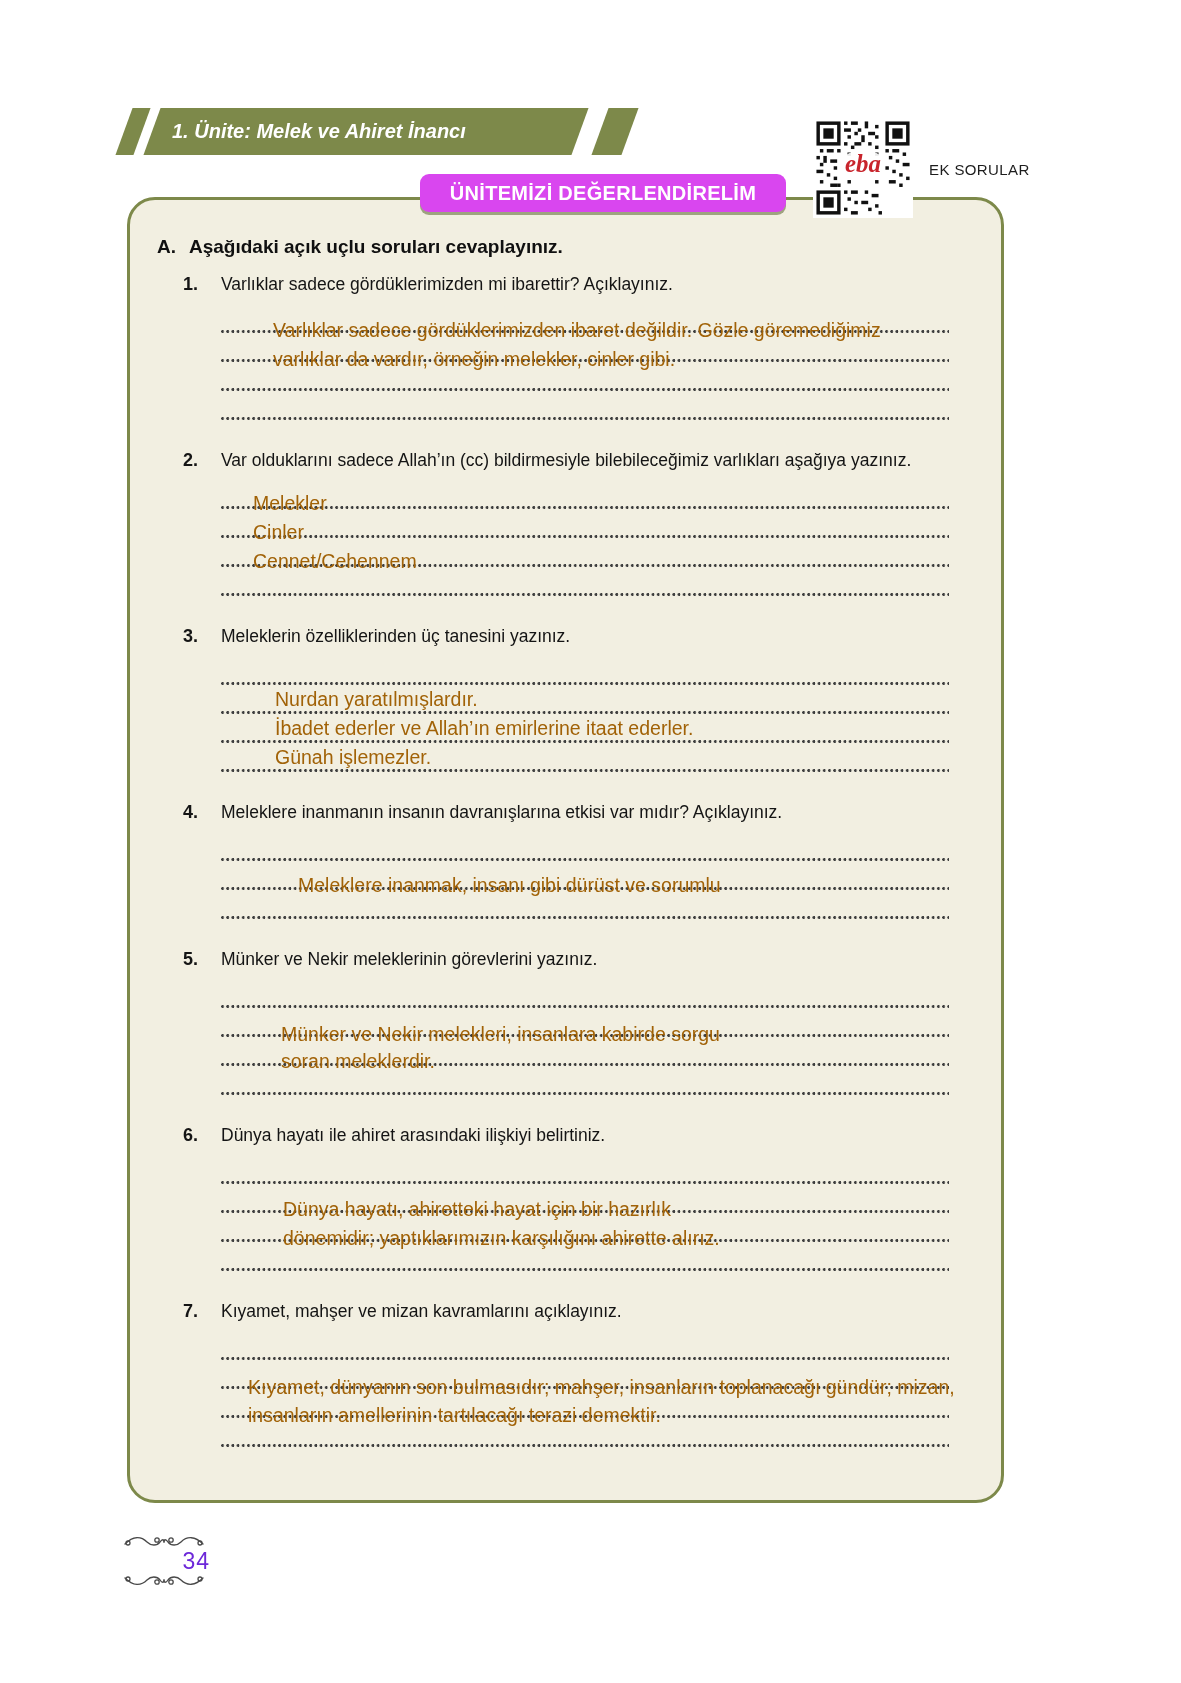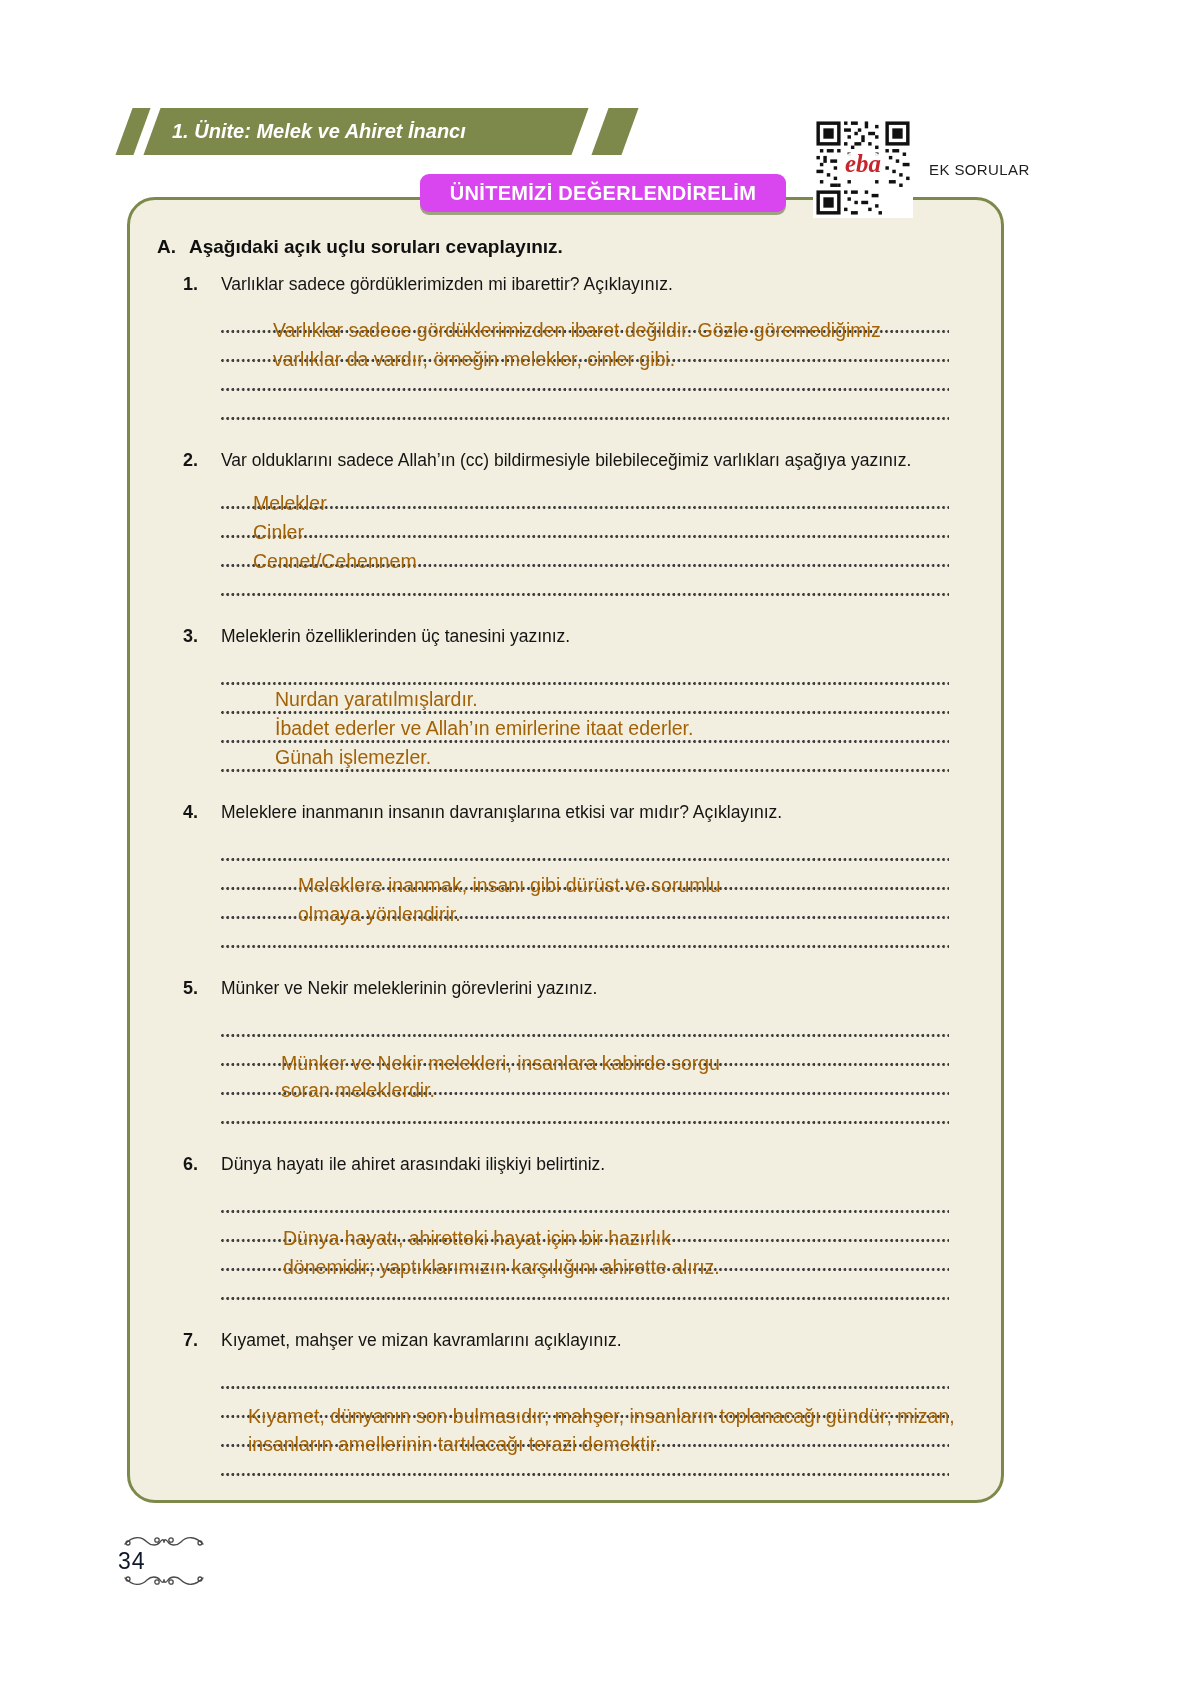--- a/index.html
+++ b/index.html
@@ -51,21 +51,21 @@
     content:""; position:absolute; left:0; right:0; bottom:2px; height:3px;
     background-image:radial-gradient(circle at 1.5px 1.5px, #3d3d3d 1.25px, transparent 1.6px);
     background-size:5.2px 3px; background-repeat:repeat-x;
   }
   .ans {
     position:absolute; white-space:nowrap; color:#a16207;
     font-size:19.5px; line-height:22px; z-index:1;
   }
 
   
-  .page-footer { position:absolute; left:118px; top:1533px; width:92px; text-align:left; color:#0f172a; }
+  .page-footer { position:absolute; left:118px; top:1533px; width:92px; text-align:right; color:#6d28d9; }
   .page-footer .num { font-size:23px; line-height:24px; letter-spacing:1px; }
   .flourish { display:block; margin:0 auto; }
 </style>
 </head>
 <body>
 
 <div class="page">
 
   <div class="banner">
     <div class="banner-piece bp1"></div>
@@ -202,23 +202,20 @@
           </div>
         <div class="answer-line"></div>
       </div>
 
       <div class="q">
         <div class="q-head"><span class="q-num">4.</span><span>Meleklere inanmanın insanın davranışlarına etkisi var mıdır? Açıklayınız.</span></div>
         <div class="answer-line"></div>
         <div class="answer-line">
             <span class="ans" style="left:77px;bottom:-4px">Meleklere inanmak, insanı gibi dürüst ve sorumlu</span>
           </div>
-        <div class="answer-line">
-            <span class="ans" style="left:77px;bottom:-4px">olmaya yönlendirir.</span>
-          </div>
         <div class="answer-line"></div>
       </div>
 
       <div class="q">
         <div class="q-head"><span class="q-num">5.</span><span>Münker ve Nekir meleklerinin görevlerini yazınız.</span></div>
         <div class="answer-line"></div>
         <div class="answer-line">
             <span class="ans" style="left:60px;bottom:-6px">Münker ve Nekir melekleri, insanlara kabirde sorgu</span>
           </div>
         <div class="answer-line">

